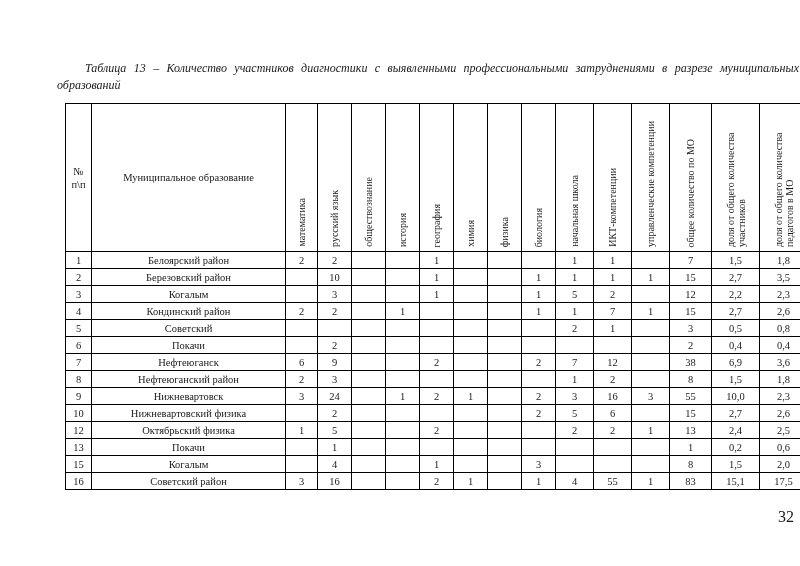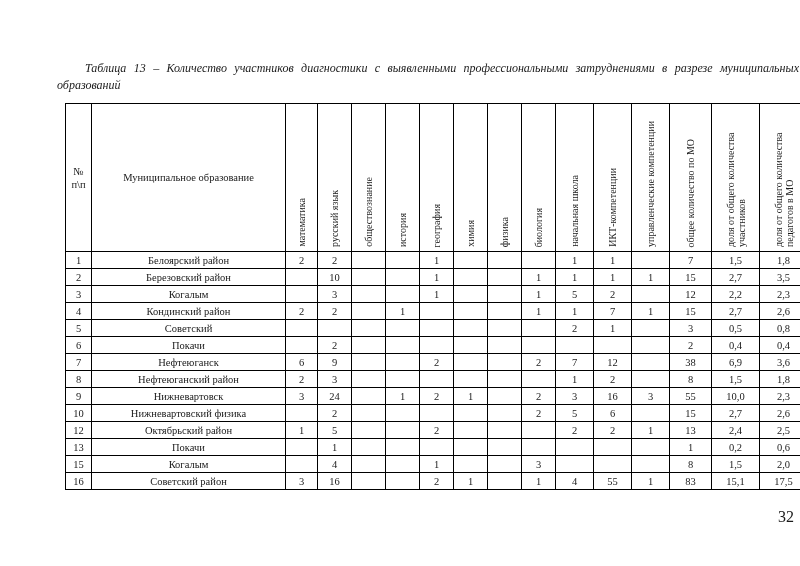--- a/index.html
+++ b/index.html
@@ -326,21 +326,21 @@
           <td>2</td>
           <td>5</td>
           <td>6</td>
           <td></td>
           <td class="total">15</td>
           <td>2,7</td>
           <td>2,6</td>
         </tr>
         <tr>
           <td class="num">12</td>
-          <td class="name">Октябрьский район</td>
+          <td class="name">Октябрьский физика</td>
           <td>1</td>
           <td>5</td>
           <td></td>
           <td></td>
           <td>2</td>
           <td></td>
           <td></td>
           <td></td>
           <td>2</td>
           <td>2</td>

